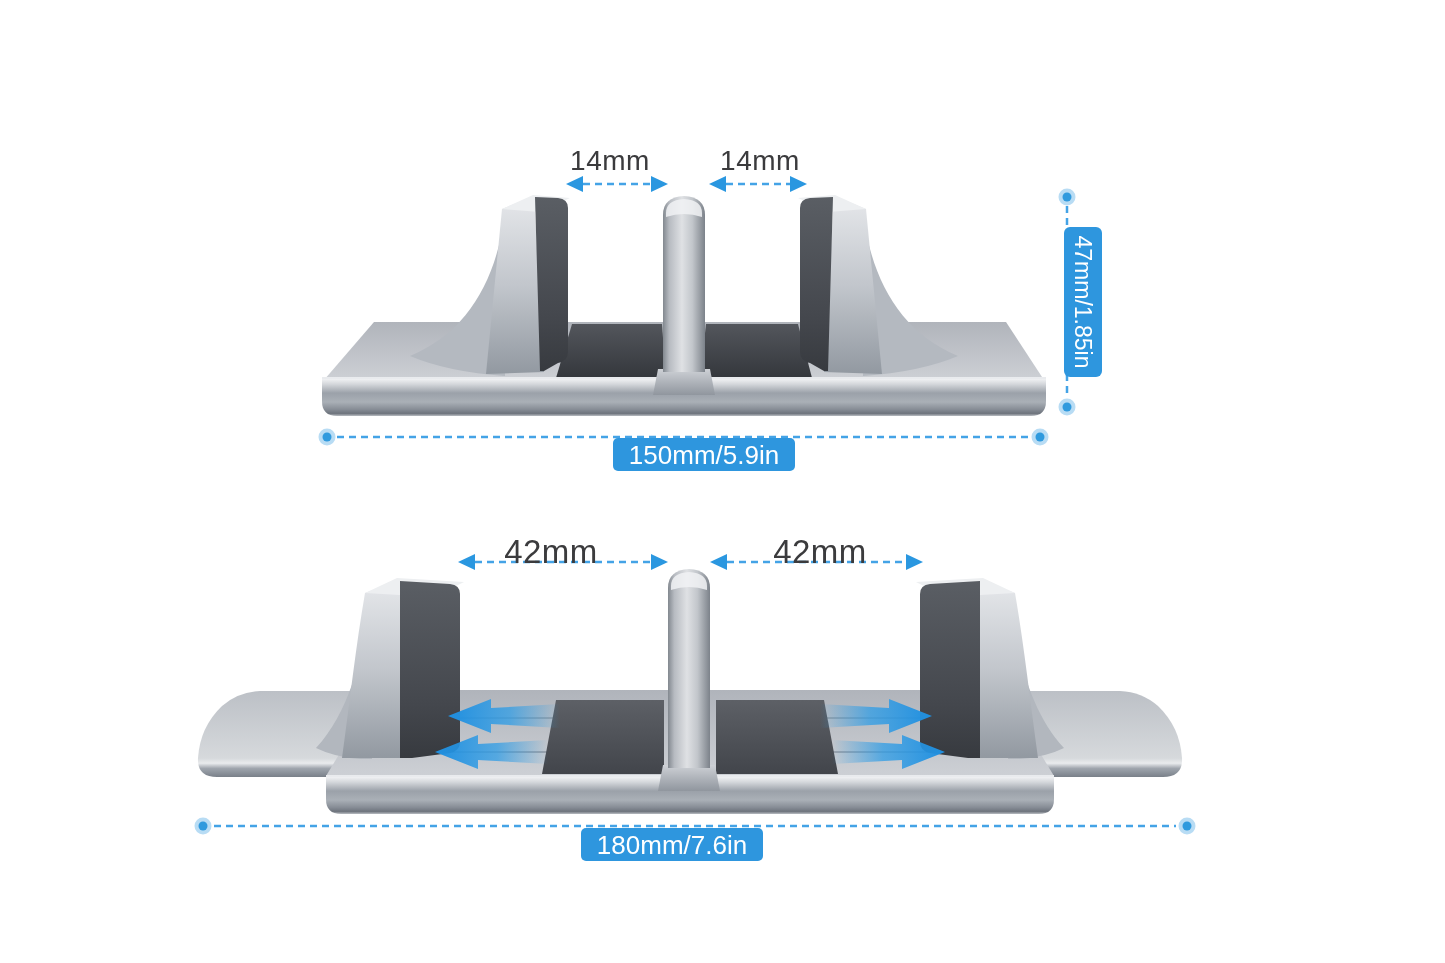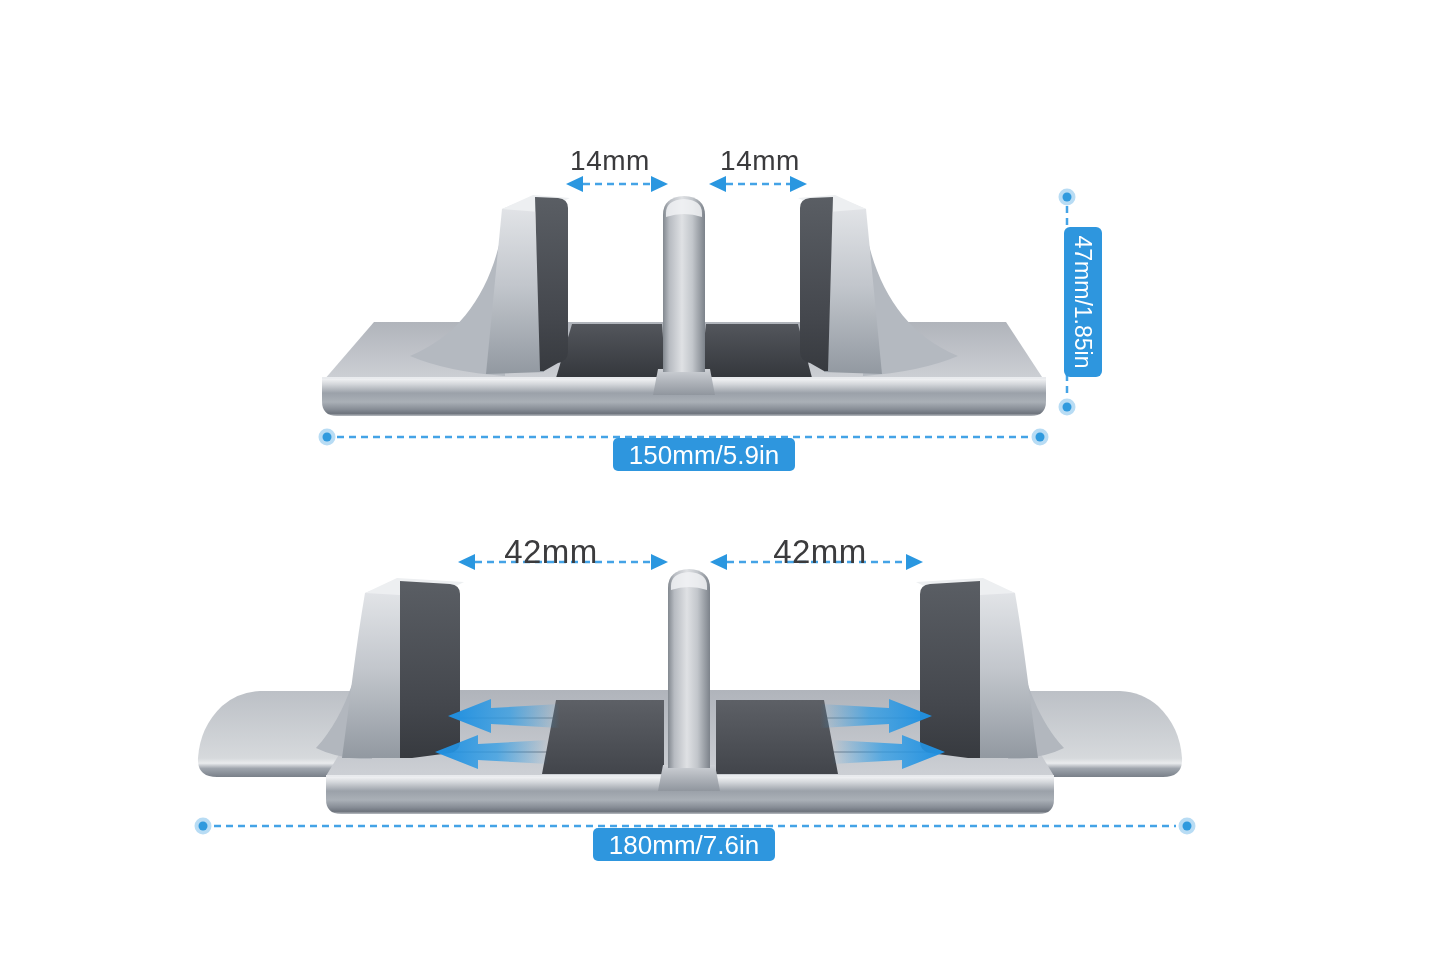--- a/index.html
+++ b/index.html
@@ -22,21 +22,21 @@
   .badge.vert{
     width:150px;height:38px;line-height:39px;font-size:23px;border-radius:6px;
     transform:rotate(90deg);
   }
   #lbl-compact-left{left:610px;top:161px;}
   #lbl-compact-right{left:760px;top:161px;}
   #lbl-expanded-left{left:551px;top:540px;}
   #lbl-expanded-right{left:820px;top:540px;}
   #badge-compact-width{left:593px;top:438px;margin-left:20px;}
   #badge-compact-height{left:1008px;top:283px;}
-  #badge-expanded-width{left:593px;top:828px;}
+  #badge-expanded-width{left:581px;top:828px;}
 </style>
 </head>
 <body>
 
 <div class="stage">
 
   <svg class="scene-svg" width="1445" height="963" viewBox="0 0 1445 963">
     <defs>
       <linearGradient id="gBaseTop" x1="0" y1="0" x2="0" y2="1">
         <stop offset="0" stop-color="#b0b4bb"></stop>

